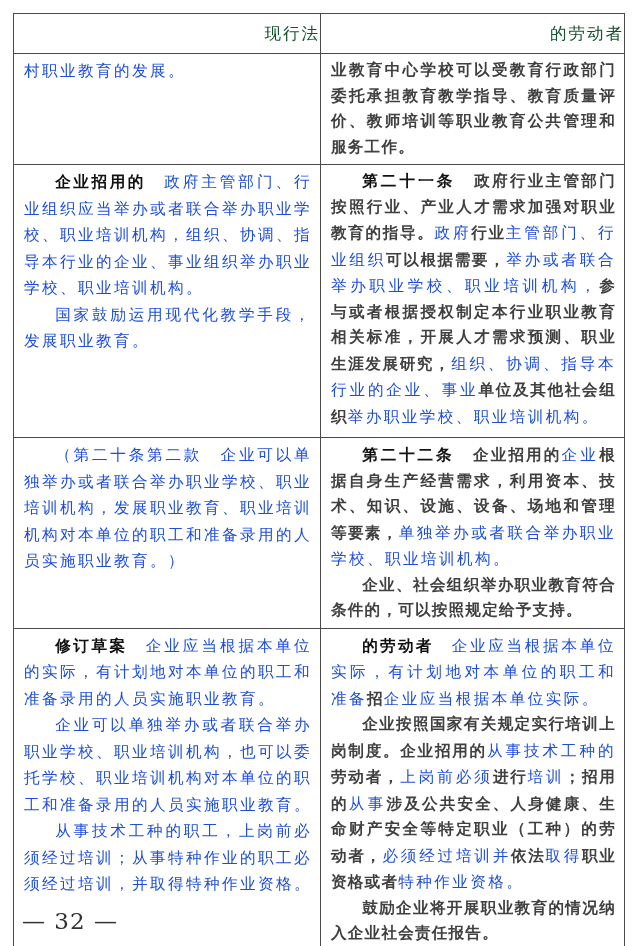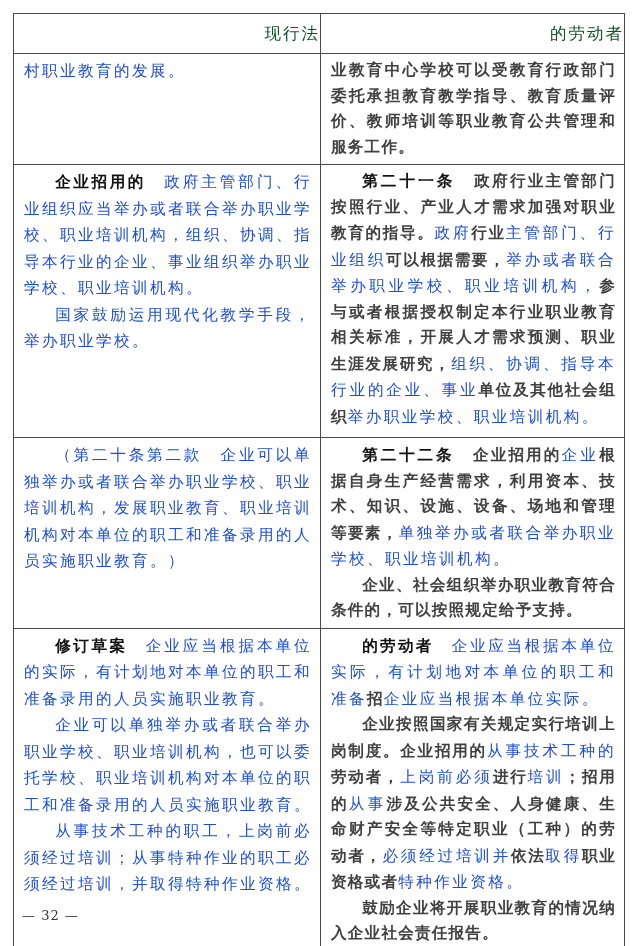--- a/index.html
+++ b/index.html
@@ -43,21 +43,21 @@
   .cell p.indent { text-indent: 2em; }
   .reg { color: #1d4ed8; letter-spacing: 2.4px; font-weight: normal; font-family: Liberation Sans, sans-serif; }
   .bold { color: #404040; font-weight: bold; letter-spacing: 1.2px; font-family: "DejaVu Sans", "Liberation Sans", sans-serif; }
   .art { color: #111; font-weight: bold; letter-spacing: 2px; font-family: "DejaVu Sans", "Liberation Sans", sans-serif; }
   .row1 td { height: 109px; }
   .row2 td { height: 272px; }
   .row3 td { height: 171px; }
   .row4 td { height: 289px; }
   .page-number {
     position: absolute; left: 22px; top: 908px;
-    font-size: 13px; color: #333;
+    font-size: 23px; color: #333;
     font-family: "DejaVu Serif", "Liberation Serif", serif;
     letter-spacing: 1px;
   }
 </style>
 </head>
 <body>
 
 <table class="page-table">
   <colgroup>
       <col class="col-left">
@@ -79,21 +79,21 @@
       <td>
           <div class="cell">
             <p><span class="bold">业教育中心学校可以受教育行政部门委托承担教育教学指导、教育质量评价、教师培训等职业教育公共管理和服务工作。</span></p>
           </div>
         </td>
     </tr>
     <tr class="row2">
       <td>
           <div class="cell">
             <p class="indent"><span class="art">企业招用的　</span><span class="reg">政府主管部门、行业组织应当举办或者联合举办职业学校、职业培训机构，组织、协调、指导本行业的企业、事业组织举办职业学校、职业培训机构。</span></p>
-            <p class="indent"><span class="reg">国家鼓励运用现代化教学手段，举办职业学校。</span></p>
+            <p class="indent"><span class="reg">国家鼓励运用现代化教学手段，发展职业教育。</span></p>
           </div>
         </td>
       <td>
           <div class="cell">
             <p class="indent"><span class="art">第二十一条　</span><span class="bold">政府行业主管部门按照行业、产业人才需求加强对职业教育的指导。</span><span class="reg">政府</span><span class="bold">行业</span><span class="reg">主管部门、行业组织</span><span class="bold">可以根据需要，</span><span class="reg">举办或者联合举办职业学校、职业培训机构，</span><span class="bold">参与或者根据授权制定本行业职业教育相关标准，开展人才需求预测、职业生涯发展研究，</span><span class="reg">组织、协调、指导本行业的企业、事业</span><span class="bold">单位及其他社会组织</span><span class="reg">举办职业学校、职业培训机构。</span></p>
           </div>
         </td>
     </tr>
     <tr class="row3">
       <td>

